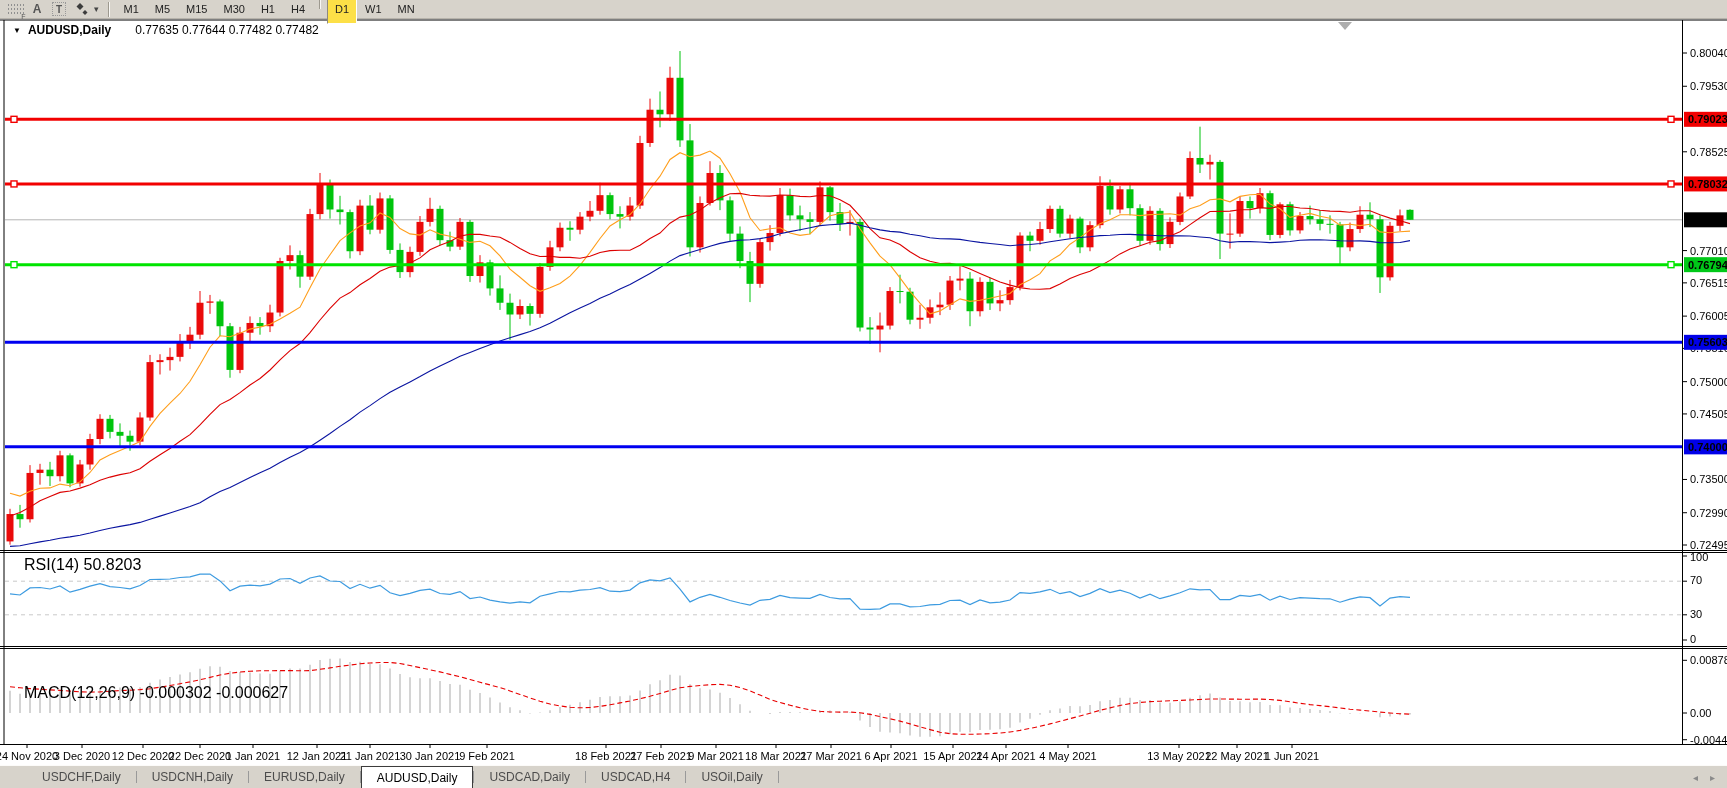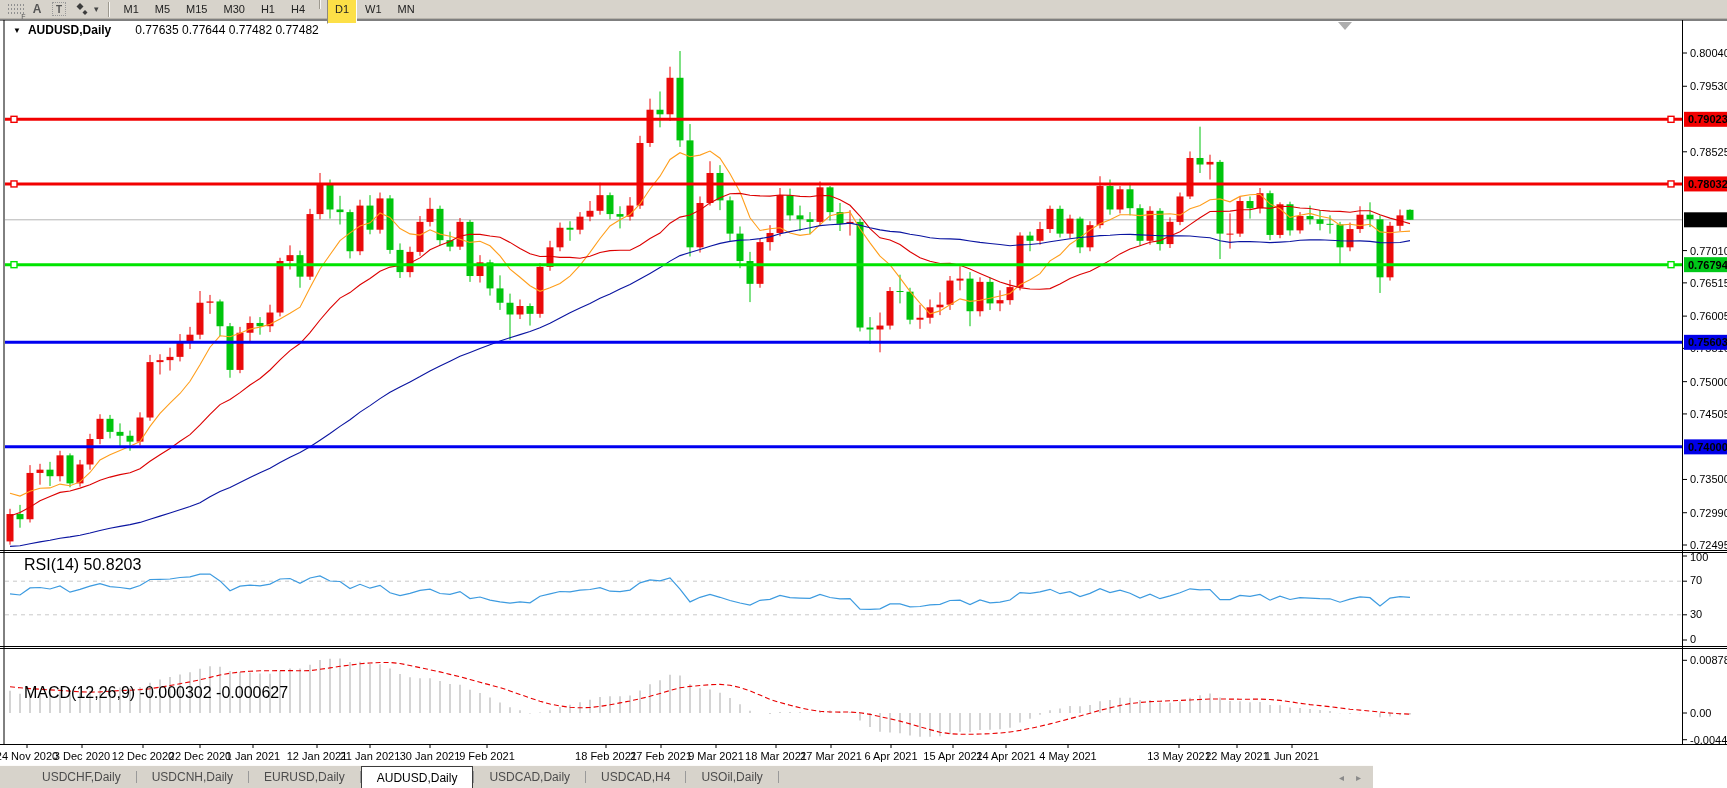--- a/index.html
+++ b/index.html
@@ -22,21 +22,21 @@
   .tfbtn.active{background:#fde047;border-color:#8d897f #ffffff #ffffff #8d897f}
   
   #chart-svg{position:absolute;top:0;left:0;z-index:1}
   svg text{font-family:"Liberation Sans",sans-serif;font-size:11px;fill:#000}
   .title-row{position:absolute;top:23px;left:13px;z-index:3;display:flex;align-items:center;
     font-size:12px;font-weight:700;color:#000;letter-spacing:0}
   .title-row .tri{font-size:8px;margin-right:7px;font-weight:400}
   .title-row .quote{margin-left:24px;font-weight:400}
   .panel-label{position:absolute;z-index:3;font-size:16px;color:#000}
   
-  .tabbar{position:absolute;left:0;top:765px;width:1373px;height:23px;background:#d7d3cb;
+  .tabbar{position:absolute;left:0;top:765px;width:1727px;height:23px;background:#d7d3cb;
     border-top:1px solid #fcfbf9;display:flex;align-items:stretch;padding-left:27px;z-index:5}
   .tab{font-size:12px;color:#4c4c4c;display:flex;align-items:center;padding:0 15px;cursor:default}
   .tab.active{background:#fff;color:#000;border:1px solid #3c3c3c;border-bottom:none;margin-top:0}
   .tabsep{width:0;border-left:1px solid #999;margin:5px 0}
   .tab-arrows{margin-left:auto;display:flex;align-items:center;gap:12px;padding-right:12px;
     color:#8a8a8a;font-size:10px}
 </style>
 </head>
 <body>
 

